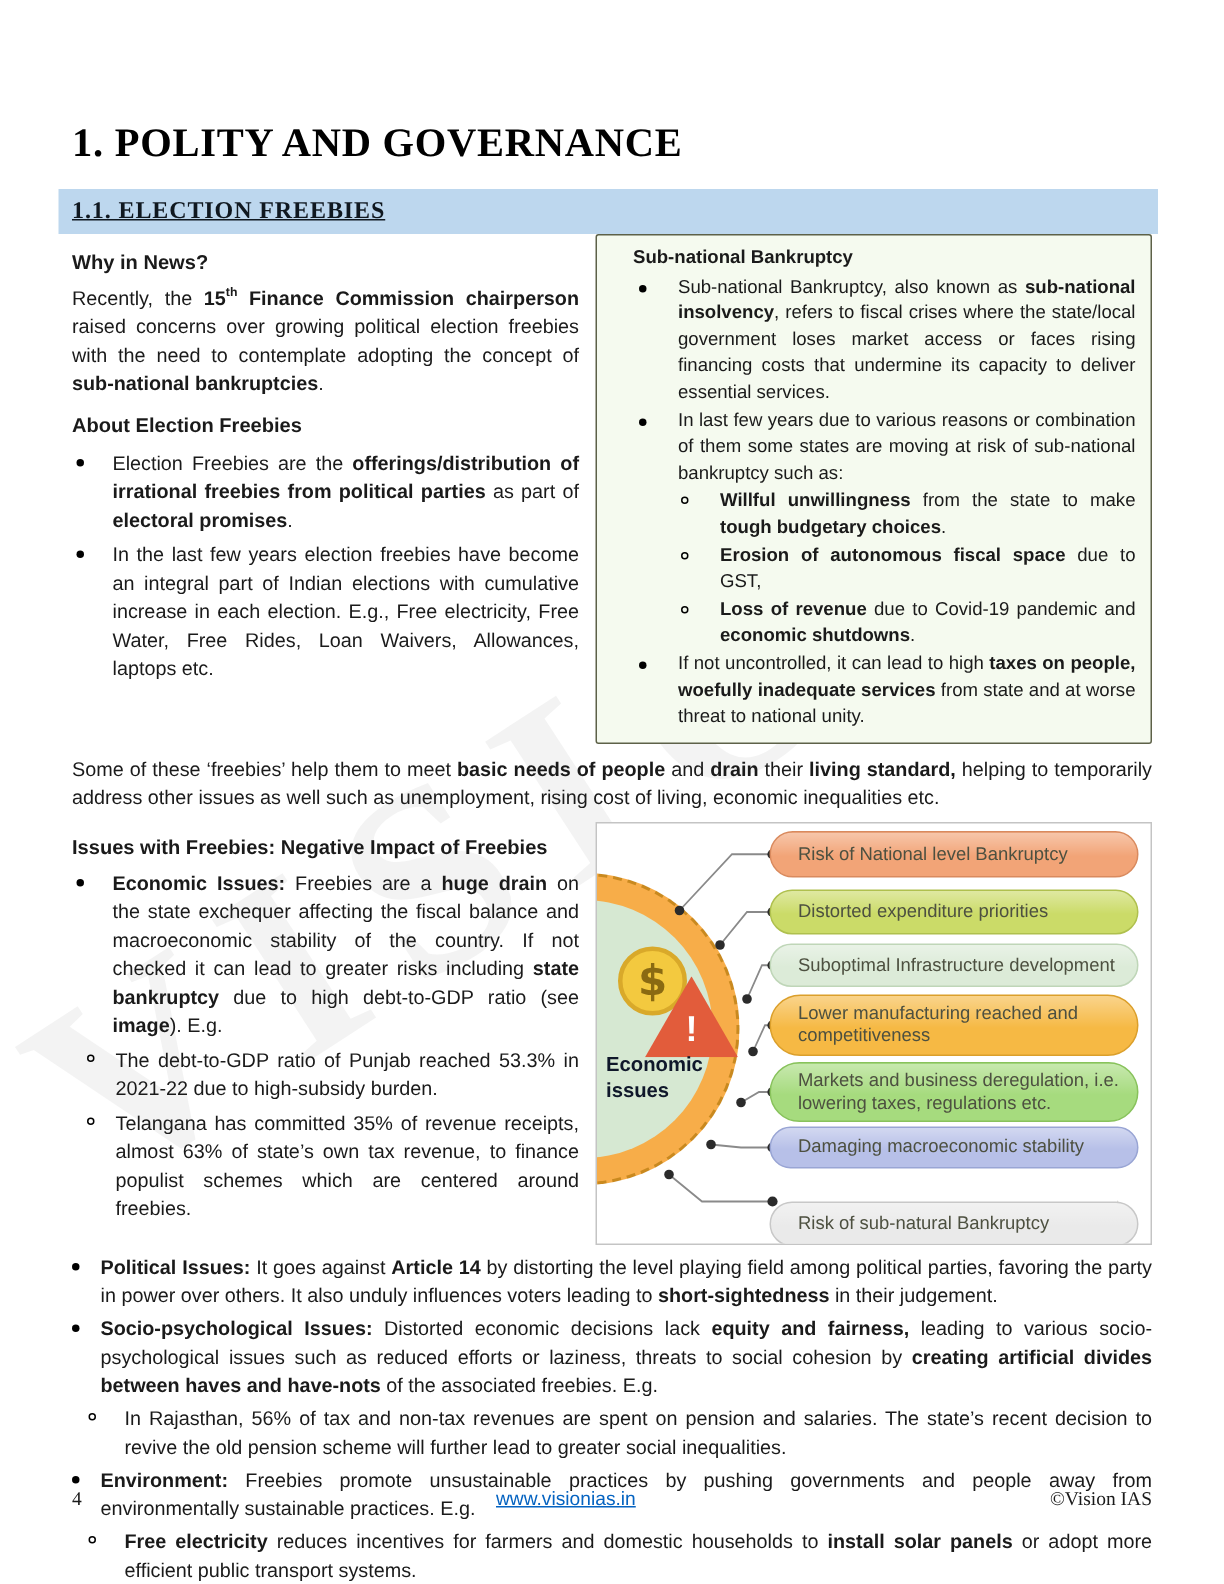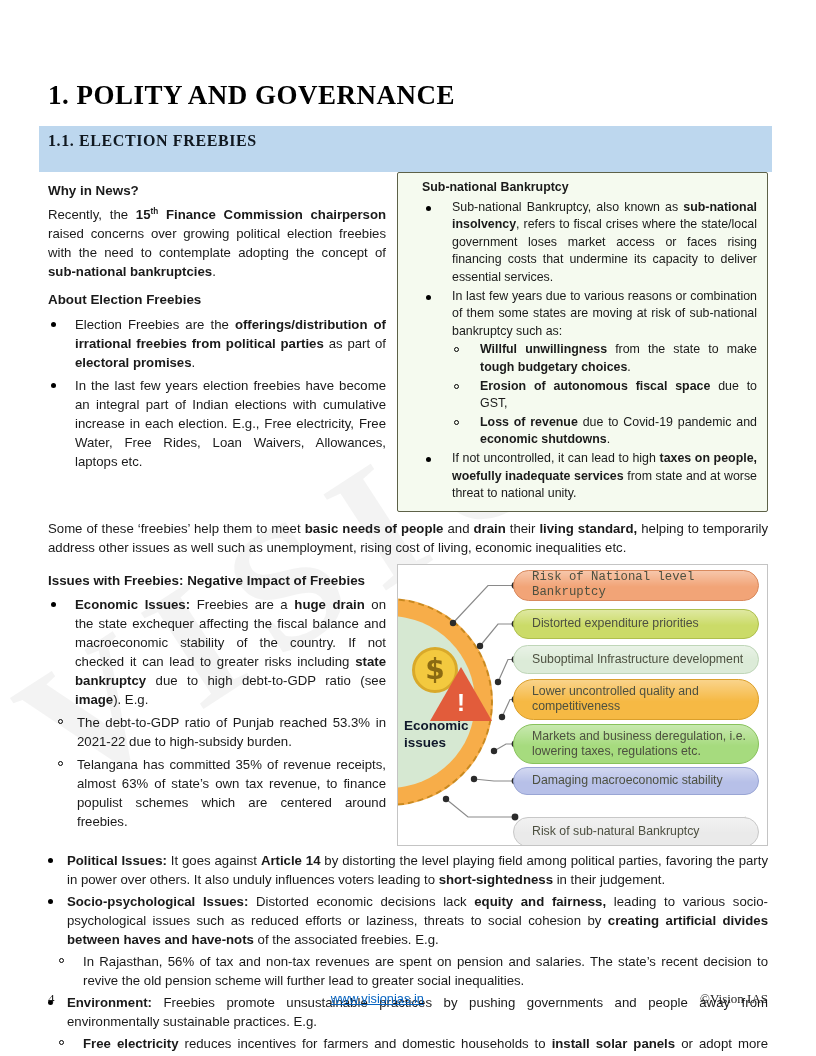--- a/index.html
+++ b/index.html
@@ -4,22 +4,22 @@
 <style>
   html,body{margin:0;padding:0;background:#e8e8e8;}
   .page{position:relative;width:816px;height:1056px;background:#ffffff;overflow:hidden;
         font-family:"Liberation Sans",sans-serif;color:#1a1a1a;font-size:13.2px;line-height:1.44;margin:0 auto;}
   .watermark{position:absolute;left:-30px;top:640px;z-index:0;font-family:"Liberation Serif",serif;
         font-size:175px;font-weight:bold;color:rgba(100,100,100,0.08);transform:rotate(-33deg);
         transform-origin:left top;letter-spacing:26px;white-space:nowrap;pointer-events:none;}
   .content{position:relative;z-index:1;padding:0 48px;}
   .doc-title{font-family:"Liberation Serif",serif;font-weight:bold;font-size:27px;letter-spacing:.5px;
         color:#000;margin:0;padding-top:76px;}
-  .section-bar{margin:11px -4px 0 -9px;background:#BDD7EE;padding:3px 6px 20px 9px;
-        font-family:"Liberation Serif",serif;font-weight:bold;font-size:16px;letter-spacing:.6px;color:#101820;}
+  .section-bar{margin:11px -4px 0 -9px;background:#BDD7EE;padding:3px 6px 4px 9px;
+        font-family:"Liberation Serif",serif;font-weight:bold;font-size:16px;letter-spacing:.6px;color:#101820;text-decoration:underline;}
   .region{display:grid;grid-template-columns:338px 1fr;column-gap:11px;align-items:start;}
   .subhead{font-weight:bold;font-size:13.4px;margin:9px 0 5px 0;}
   p.para{margin:5px 0;text-align:justify;}
   
   .li{display:flex;text-align:justify;margin:4px 0;}
   .m{flex:0 0 auto;box-sizing:border-box;display:block;}
   .dotm{width:5px;height:5px;border-radius:50%;background:#000;margin-top:7px;}
   .circm{width:5px;height:5px;border-radius:50%;border:1.4px solid #000;margin-top:6px;}
   .mwrap{flex:0 0 24px;padding-left:3px;}
   .li2{margin-left:10px;}
@@ -199,24 +199,24 @@
           </g>
         </svg>
         <div class="coin">
             <span>$</span>
           </div>
         <div class="warn">
             <span>!</span>
           </div>
         <div class="econ-label">Economic issues</div>
         <div>
-            <div class="pill" style="top: 5px; height: 31px; border: 1px solid rgb(217, 138, 94); background: linear-gradient(rgba(255, 255, 255, 0.38), rgba(255, 255, 255, 0) 55%), rgb(242, 164, 119); font-family: Liberation Mono, monospace;">Risk of National level Bankruptcy</div>
+            <div class="pill" style="top: 5px; height: 31px; border: 1px solid rgb(217, 138, 94); background: linear-gradient(rgba(255, 255, 255, 0.38), rgba(255, 255, 255, 0) 55%), rgb(242, 164, 119);">Risk of National level Bankruptcy</div>
             <div class="pill" style="top: 44px; height: 30px; border: 1px solid rgb(175, 192, 78); background: linear-gradient(rgba(255, 255, 255, 0.38), rgba(255, 255, 255, 0) 55%), rgb(203, 219, 104);">Distorted expenditure priorities</div>
             <div class="pill" style="top: 80px; height: 29px; border: 1px solid rgb(191, 214, 184); background: linear-gradient(rgba(255, 255, 255, 0.38), rgba(255, 255, 255, 0) 55%), rgb(220, 235, 216);">Suboptimal Infrastructure development</div>
-            <div class="pill" style="top: 114px; height: 41px; border: 1px solid rgb(219, 159, 43); background: linear-gradient(rgba(255, 255, 255, 0.38), rgba(255, 255, 255, 0) 55%), rgb(246, 185, 68);">Lower uncontrolled quality and competitiveness</div>
+            <div class="pill" style="top: 114px; height: 41px; border: 1px solid rgb(219, 159, 43); background: linear-gradient(rgba(255, 255, 255, 0.38), rgba(255, 255, 255, 0) 55%), rgb(246, 185, 68);">Lower manufacturing reached and competitiveness</div>
             <div class="pill" style="top: 159px; height: 40px; border: 1px solid rgb(136, 194, 92); background: linear-gradient(rgba(255, 255, 255, 0.38), rgba(255, 255, 255, 0) 55%), rgb(166, 219, 126);">Markets and business deregulation, i.e. lowering taxes, regulations etc.</div>
             <div class="pill" style="top: 202px; height: 28px; border: 1px solid rgb(153, 165, 212); background: linear-gradient(rgba(255, 255, 255, 0.38), rgba(255, 255, 255, 0) 55%), rgb(183, 192, 232);">Damaging macroeconomic stability</div>
             <div class="pill" style="top: 252px; height: 30px; border: 1px solid rgb(200, 200, 200); background: linear-gradient(rgba(255, 255, 255, 0.38), rgba(255, 255, 255, 0) 55%), rgb(234, 234, 234);">Risk of sub-natural Bankruptcy</div>
           </div>
         <div class="star">★</div>
       </div>
     </div>
 
     <div class="bottomlist">
         <div class="li li1">

